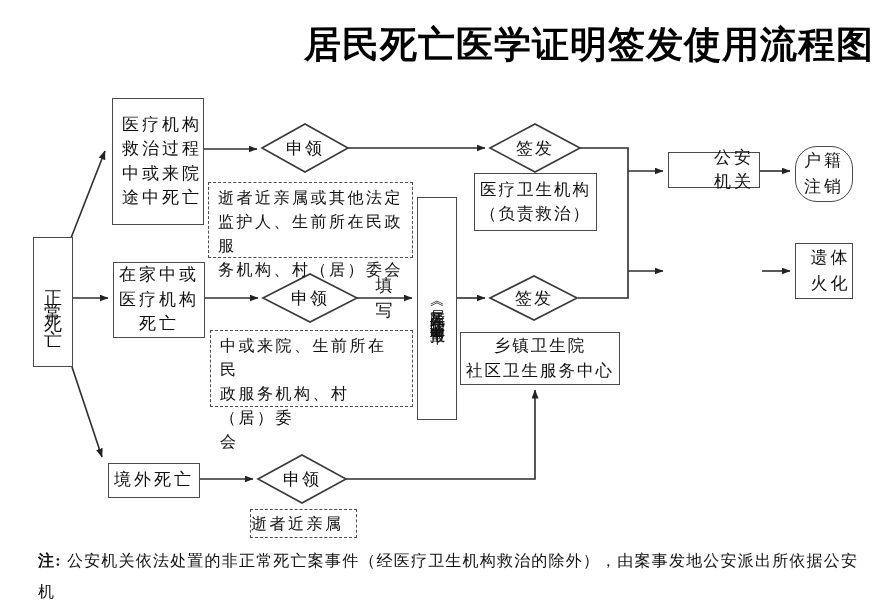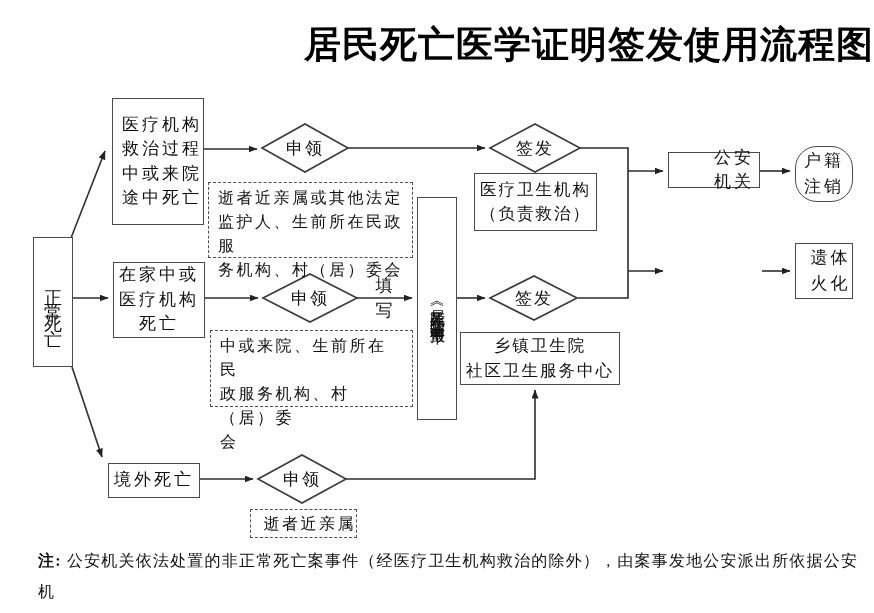--- a/index.html
+++ b/index.html
@@ -62,21 +62,21 @@
     background: #ffffff;
     padding: 3px 9px;
   }
   .dashed-box .lbl {
     white-space: pre-line;
     text-align: left;
     font-size: 16px;
     line-height: 24px;
     letter-spacing: 2.5px;
   }
-  .dashed-box.center { display:flex; align-items:center; justify-content:flex-end; padding: 0; }
+  .dashed-box.center { display:flex; align-items:center; justify-content:flex-start; padding: 0; }
   .dashed-box.center .lbl { line-height: 16px; }
   .dlabel {
     position: absolute;
     transform: translate(-50%, -50%);
     font-size: 17px;
     letter-spacing: 2px;
     white-space: nowrap;
   }
   .edge-label {
     position: absolute;

